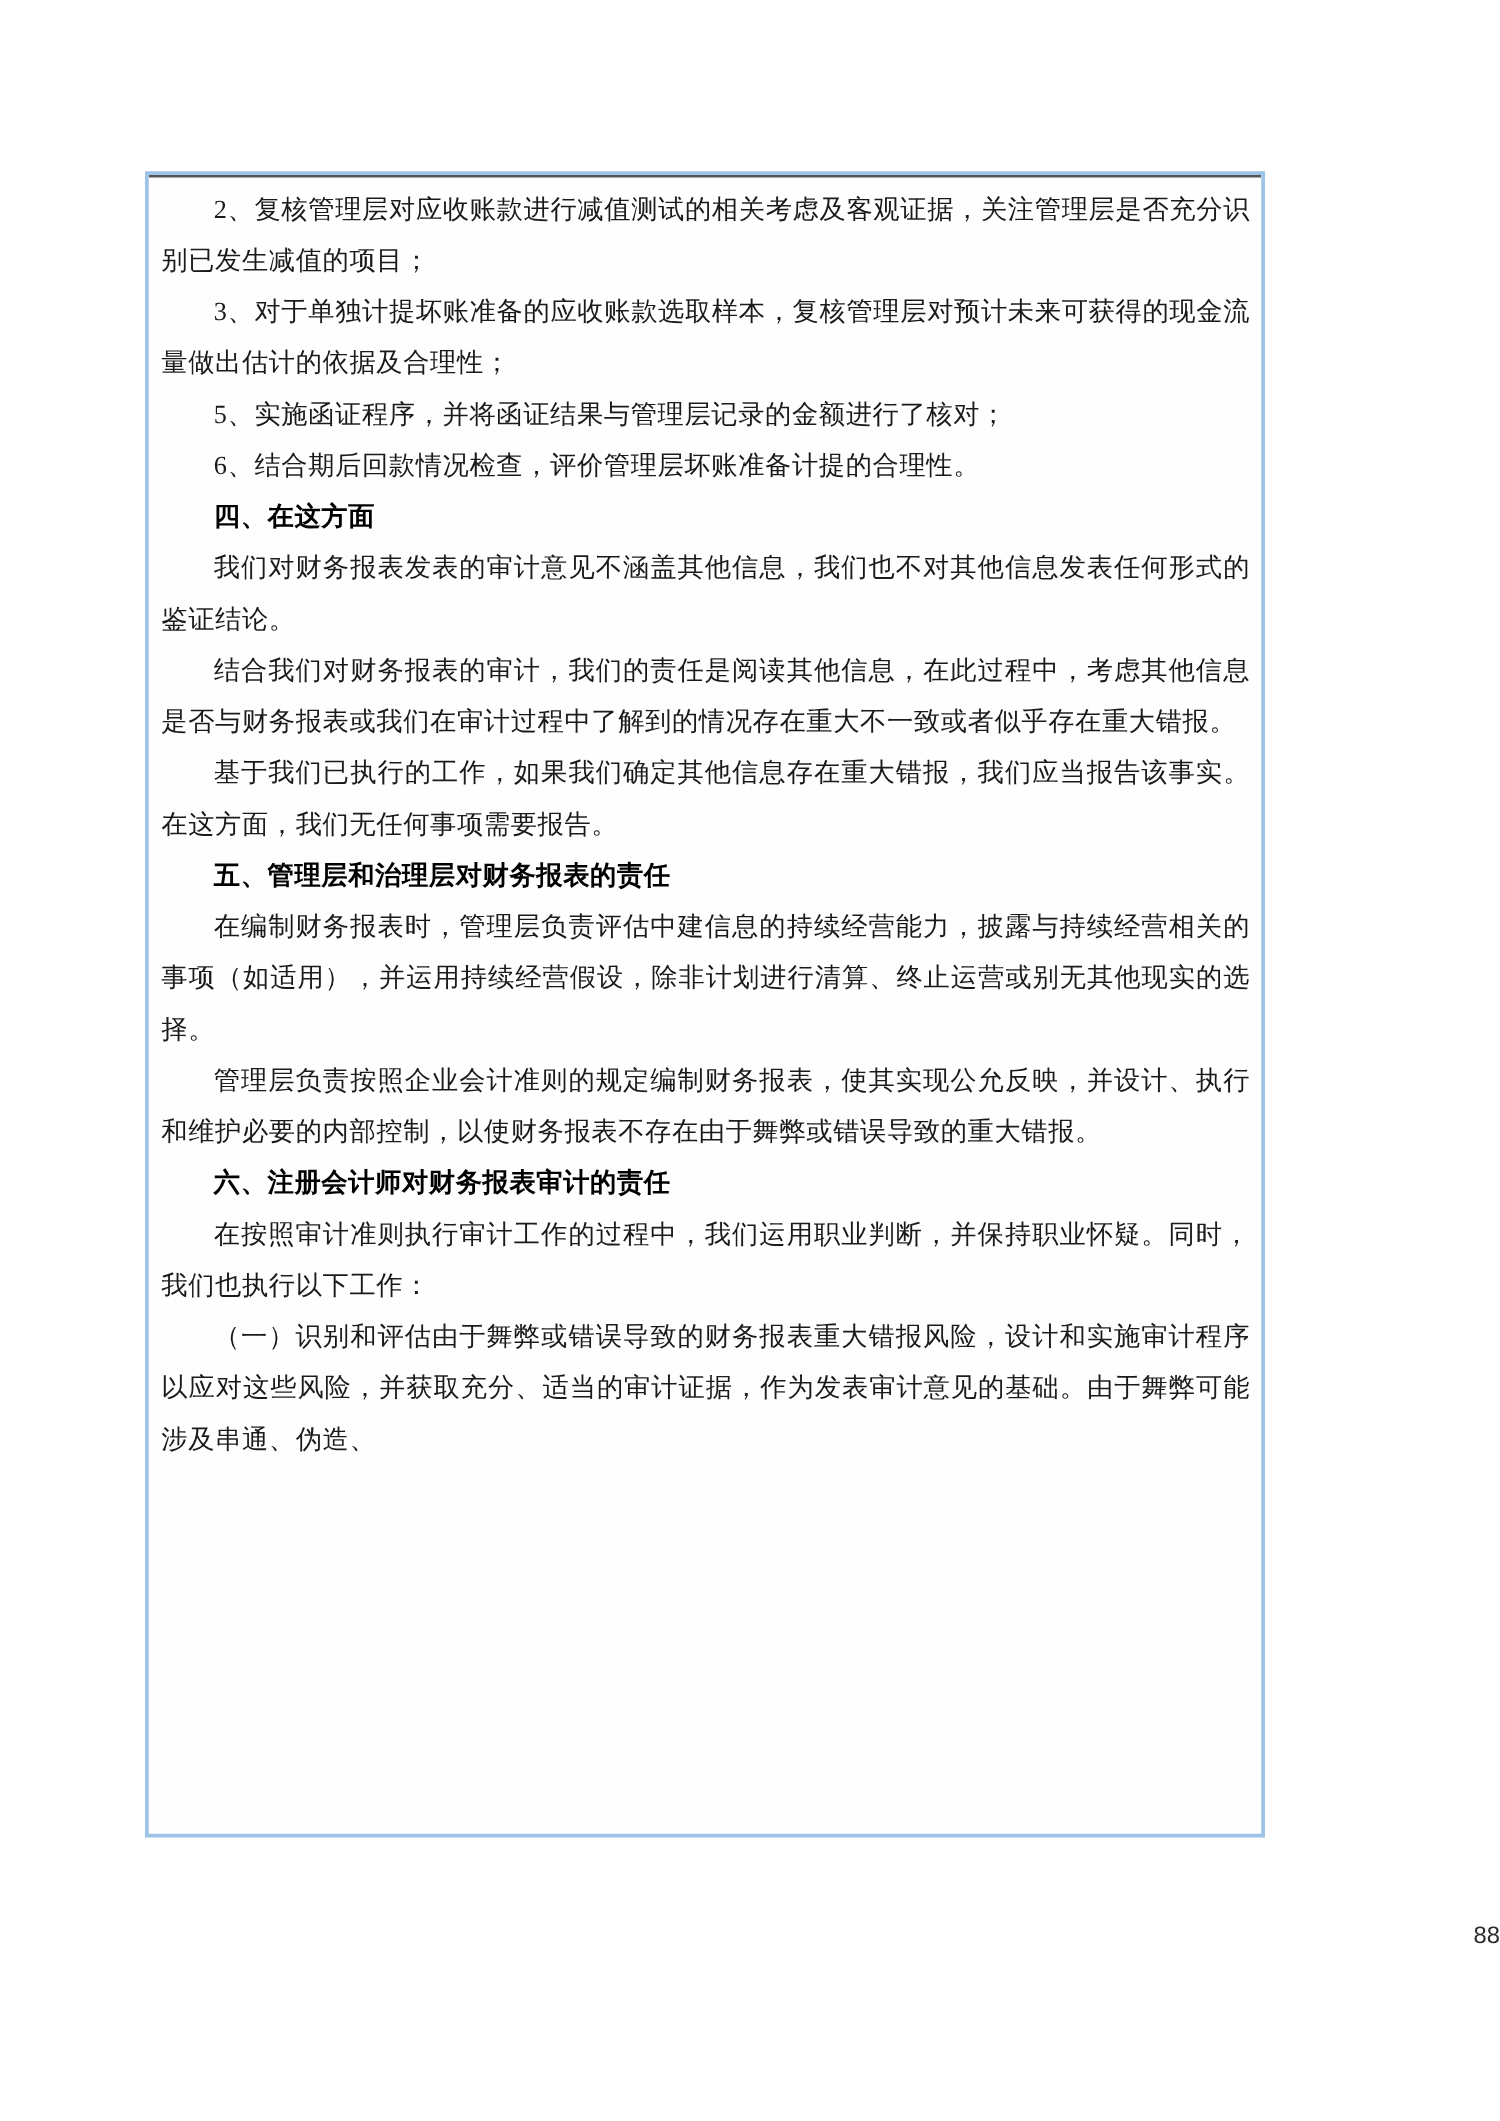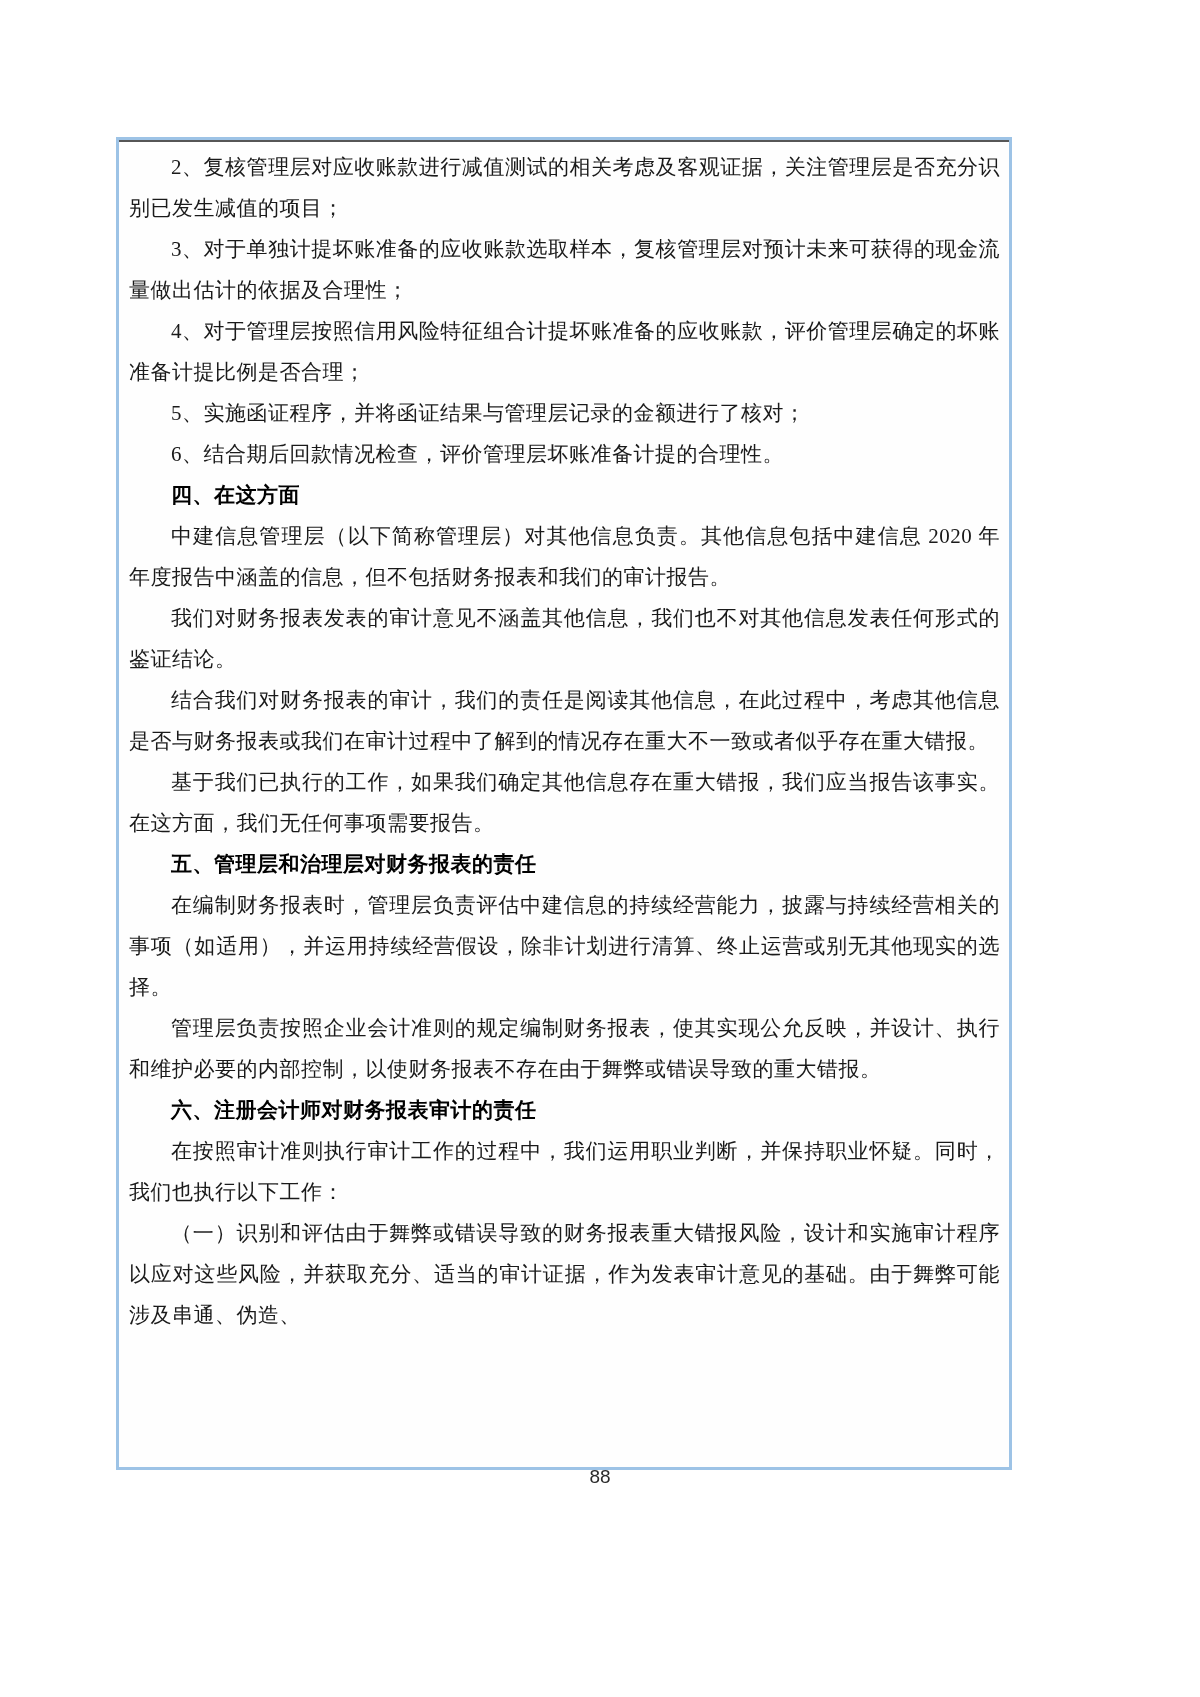--- a/index.html
+++ b/index.html
@@ -36,41 +36,39 @@
     text-indent: 2em;
     letter-spacing: 0.5px;
   }
   .doc-body p.heading {
     font-weight: bold;
     color: #000000;
   }
   .page-number {
     position: absolute;
     left: 0;
-    top: 1466px;
+    top: 1538px;
     width: 1200px;
-    text-align: center;
+    text-align: right;
     font-family: "Liberation Sans", "DejaVu Sans", sans-serif;
     font-size: 19px;
     color: #2b2b2b;
   }
 </style>
 </head>
 <body>
 
 <div class="page">
   <div class="doc-box">
     <div class="doc-body">
         <p class="list-item">2、复核管理层对应收账款进行减值测试的相关考虑及客观证据，关注管理层是否充分识别已发生减值的项目；</p>
         <p class="list-item">3、对于单独计提坏账准备的应收账款选取样本，复核管理层对预计未来可获得的现金流量做出估计的依据及合理性；</p>
-        <p class="list-item">4、对于管理层按照信用风险特征组合计提坏账准备的应收账款，评价管理层确定的坏账准备计提比例是否合理；</p>
         <p class="list-item">5、实施函证程序，并将函证结果与管理层记录的金额进行了核对；</p>
         <p class="list-item">6、结合期后回款情况检查，评价管理层坏账准备计提的合理性。</p>
         <p class="heading">四、在这方面</p>
-        <p class="body">中建信息管理层（以下简称管理层）对其他信息负责。其他信息包括中建信息 2020 年年度报告中涵盖的信息，但不包括财务报表和我们的审计报告。</p>
         <p class="body">我们对财务报表发表的审计意见不涵盖其他信息，我们也不对其他信息发表任何形式的鉴证结论。</p>
         <p class="body">结合我们对财务报表的审计，我们的责任是阅读其他信息，在此过程中，考虑其他信息是否与财务报表或我们在审计过程中了解到的情况存在重大不一致或者似乎存在重大错报。</p>
         <p class="body">基于我们已执行的工作，如果我们确定其他信息存在重大错报，我们应当报告该事实。在这方面，我们无任何事项需要报告。</p>
         <p class="heading">五、管理层和治理层对财务报表的责任</p>
         <p class="body">在编制财务报表时，管理层负责评估中建信息的持续经营能力，披露与持续经营相关的事项（如适用），并运用持续经营假设，除非计划进行清算、终止运营或别无其他现实的选择。</p>
         <p class="body">管理层负责按照企业会计准则的规定编制财务报表，使其实现公允反映，并设计、执行和维护必要的内部控制，以使财务报表不存在由于舞弊或错误导致的重大错报。</p>
         <p class="heading">六、注册会计师对财务报表审计的责任</p>
         <p class="body">在按照审计准则执行审计工作的过程中，我们运用职业判断，并保持职业怀疑。同时，我们也执行以下工作：</p>
         <p class="body">（一）识别和评估由于舞弊或错误导致的财务报表重大错报风险，设计和实施审计程序以应对这些风险，并获取充分、适当的审计证据，作为发表审计意见的基础。由于舞弊可能涉及串通、伪造、</p>
       </div>

